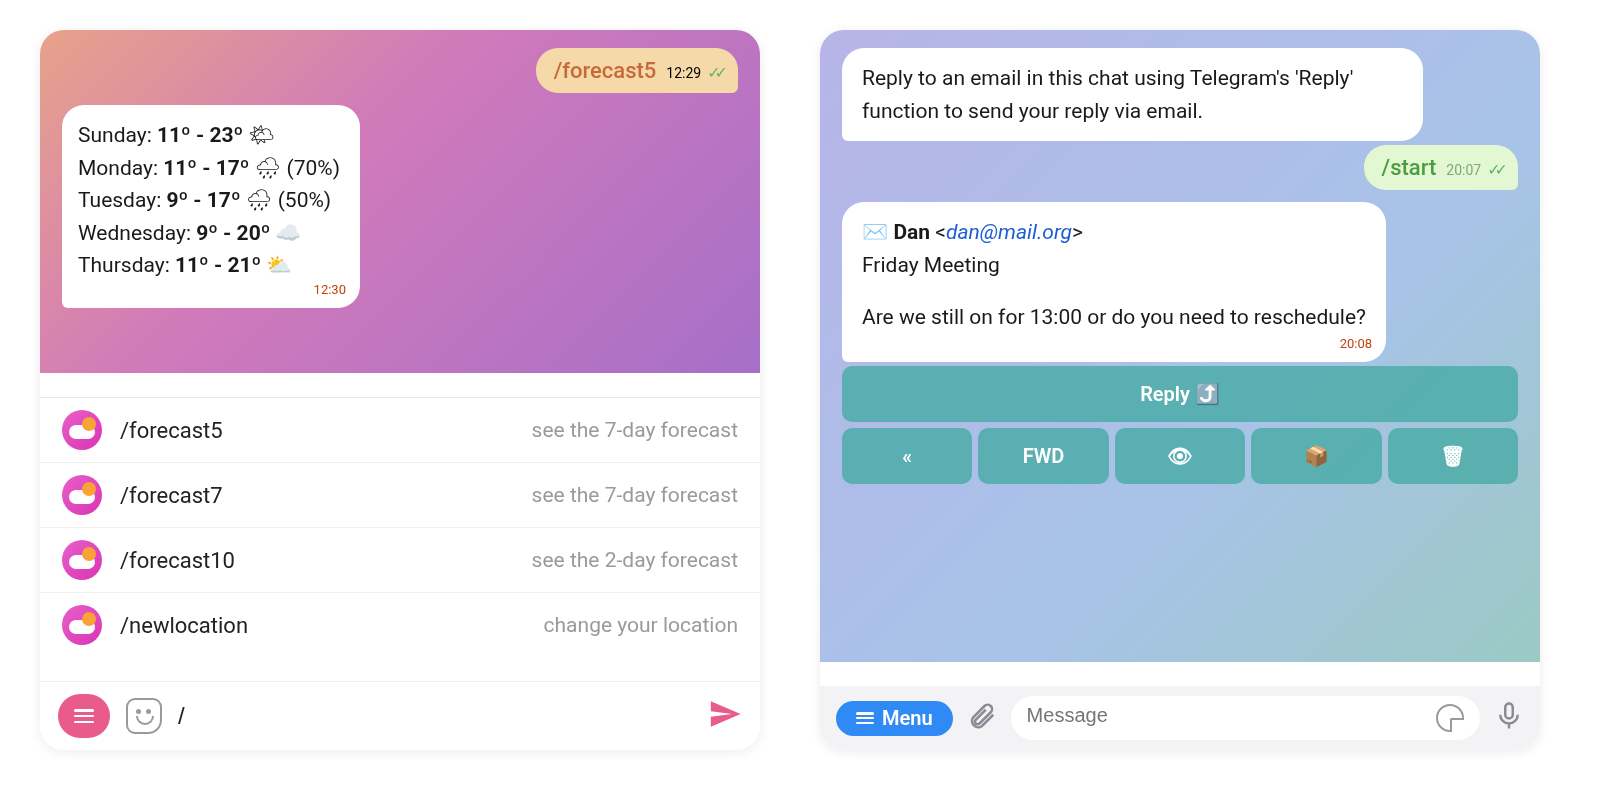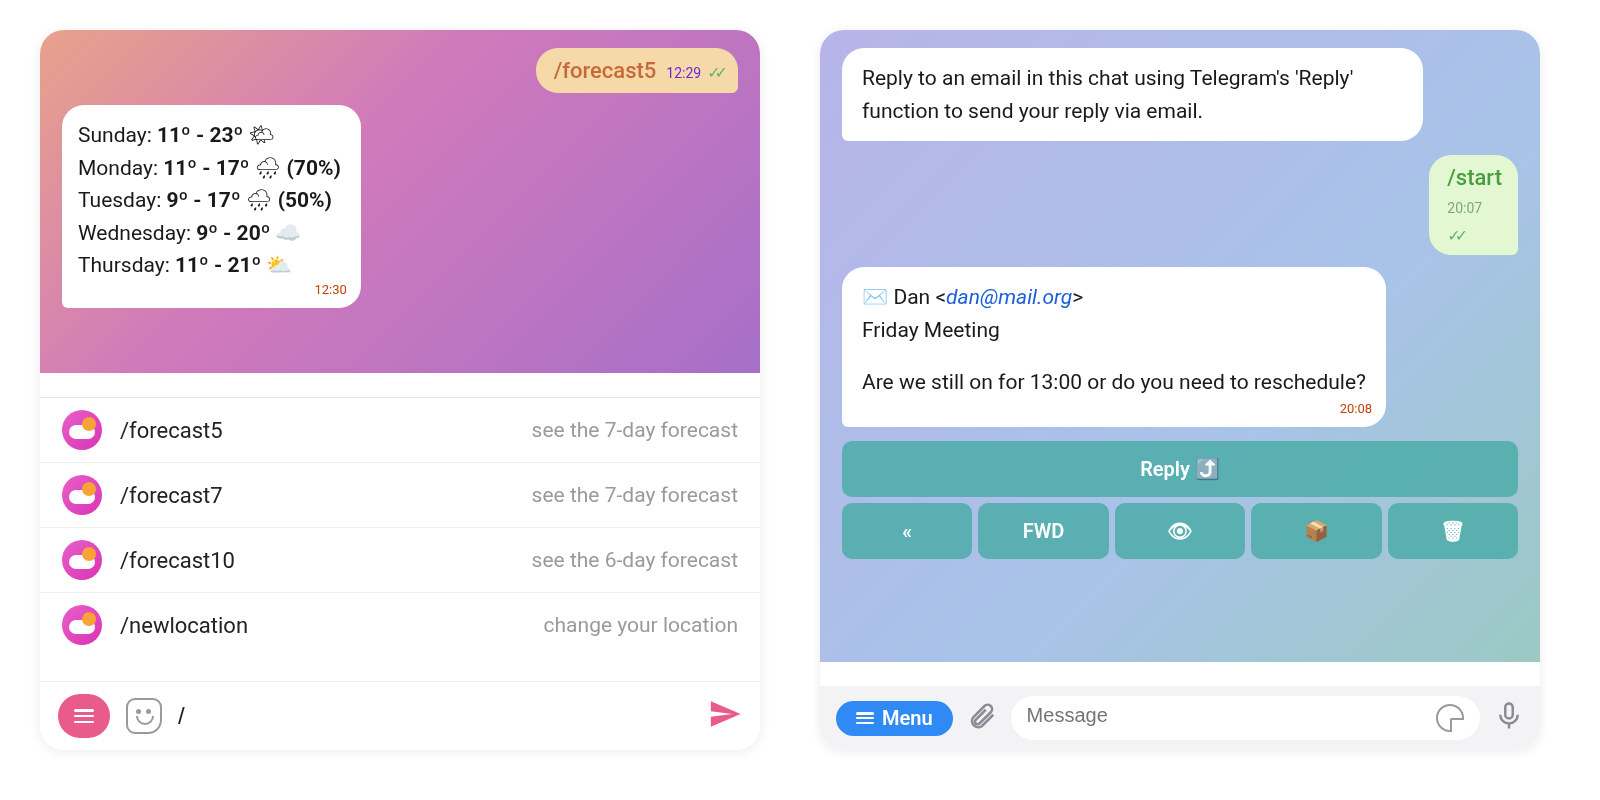--- a/index.html
+++ b/index.html
@@ -42,52 +42,52 @@
     clear: both;
     padding: 10px 16px 10px 18px;
     border-radius: 22px;
     border-bottom-right-radius: 6px;
     margin-bottom: 12px;
     display: flex;
     align-items: baseline;
     gap: 10px;
   }
   .bubble-out.left-style { background: #f6d9a8; }
-  .bubble-out.right-style { background: #e4f7d3; flex-direction: column; }
+  .bubble-out.right-style { background: #e4f7d3; }
   .bubble-out .cmd { font-size: 22px; font-weight: 500; }
   .bubble-out.left-style .cmd { color: #c76a3a; }
   .bubble-out.right-style .cmd { color: #4a9e3f; }
-  .bubble-out .time { font-size: 14px; color: #6d28d9; }
+  .bubble-out .time { font-size: 14px; color: #000000; }
   .checks { color: #60b56a; font-size: 16px; letter-spacing: -6px; margin-left: -4px; }
   
   .bubble-in {
     float: left;
     clear: both;
     background: #fff;
     border-radius: 22px;
     border-bottom-left-radius: 6px;
     padding: 14px 20px;
-    margin-bottom: 14px;
+    margin-bottom: 4px;
     max-width: 92%;
     position: relative;
     font-size: 21px;
     line-height: 1.55;
     color: #1a1a1a;
   }
   .bubble-in .time-in {
     position: absolute;
     right: 14px;
     bottom: 8px;
     font-size: 13px;
     color: #c2410c;
   }
   .forecast-row { white-space: nowrap; }
   .forecast-row .day { font-weight: 400; }
   .forecast-row .temps { font-weight: 700; }
-  .forecast-row .extra { font-weight: 700; }
+  .forecast-row .extra { font-weight: 400; }
   
   .cmd-list {
     background: #fff;
     border-top: 1px solid #e8e8e8;
   }
   .cmd-item {
     display: flex;
     align-items: center;
     padding: 12px 22px;
     gap: 18px;
@@ -189,21 +189,21 @@
     font-size: 24px;
     color: #222;
     border: none;
     outline: none;
     background: transparent;
   }
   .send-btn { cursor: pointer; }
   .send-btn svg { width: 34px; height: 34px; }
   
   .email-link { color: #1b5ed6; font-style: italic; }
-  .email-name { font-weight: 400; }
+  .email-name { font-weight: 700; }
   .inline-buttons {
     clear: both;
     padding: 0 0 14px 0;
   }
   .inline-row {
     display: flex;
     gap: 6px;
     margin-bottom: 6px;
     align-items: flex-end;
   }
@@ -302,21 +302,21 @@
           <div class="cloud-glyph"></div>
         </div>
         <div class="cmd-name">/forecast7</div>
         <div class="cmd-desc">see the 7-day forecast</div>
       </div>
       <div class="cmd-item">
         <div class="cmd-avatar">
           <div class="cloud-glyph"></div>
         </div>
         <div class="cmd-name">/forecast10</div>
-        <div class="cmd-desc">see the 6-day forecast</div>
+        <div class="cmd-desc">see the 2-day forecast</div>
       </div>
       <div class="cmd-item">
         <div class="cmd-avatar">
           <div class="cloud-glyph"></div>
         </div>
         <div class="cmd-name">/newlocation</div>
         <div class="cmd-desc">change your location</div>
       </div>
     </div>
 

